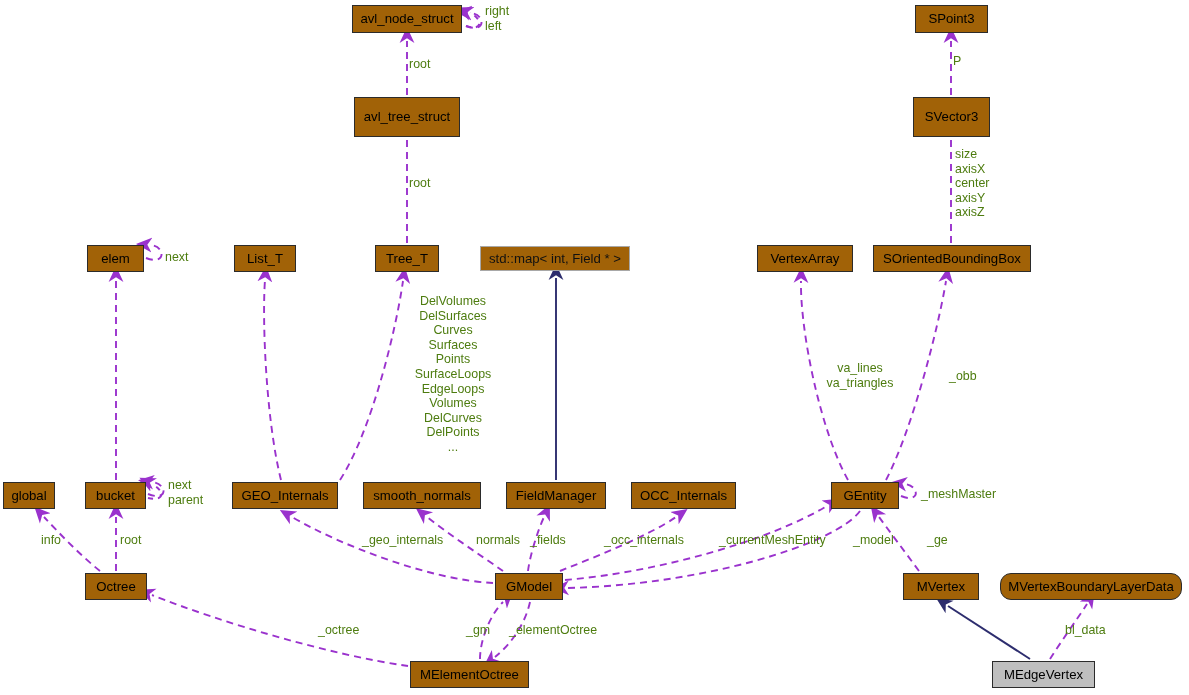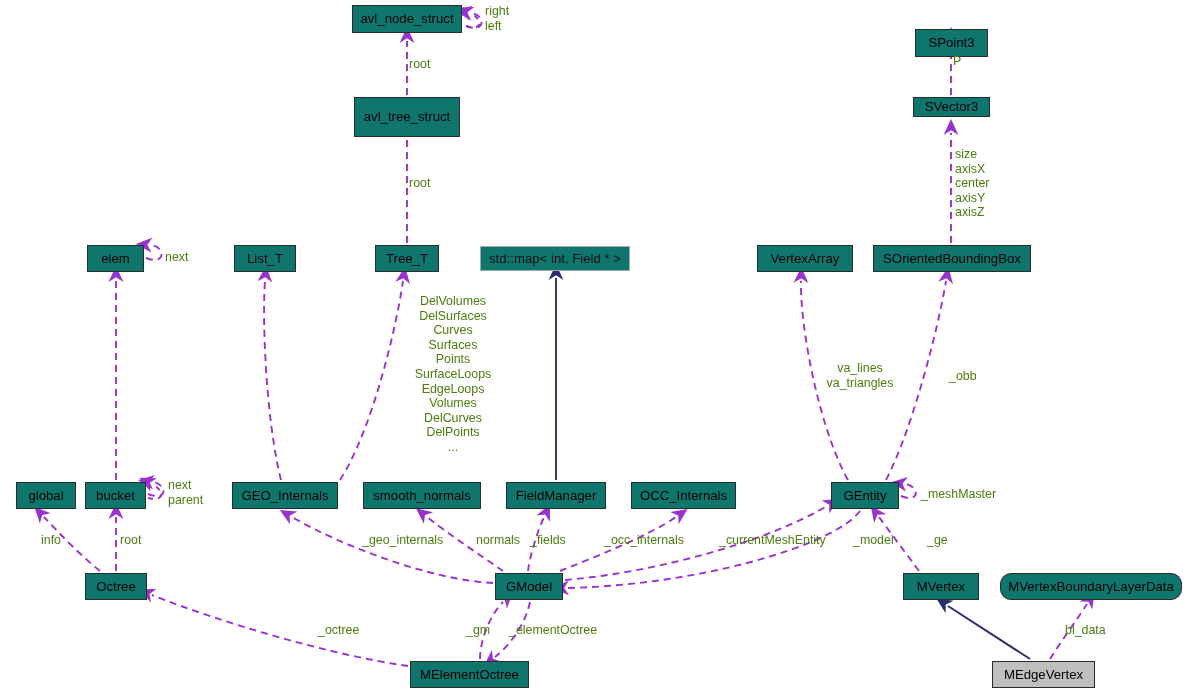--- a/index.html
+++ b/index.html
@@ -22,21 +22,21 @@
     position: absolute;
     left: 0;
     top: 0;
     width: 1189px;
     height: 695px;
     pointer-events: none;
   }
   .node {
     position: absolute;
     box-sizing: border-box;
-    background: #0f766e;
+    background: #a16207;
     border: 1.6px solid #2b2b2b;
     display: flex;
     align-items: center;
     justify-content: center;
     font-size: 13.2px;
     color: #000000;
     line-height: 1;
     white-space: nowrap;
     z-index: 5;
   }
@@ -138,24 +138,24 @@
       <path d="M 1030 659 L 948 606"></path>
     </g>
   </svg>
 
   <div class="node" style="left:352px;top:5px;width:110px;height:28px;">
       <span>avl_node_struct</span>
     </div>
   <div class="node" style="left:354px;top:97px;width:106px;height:40px;">
       <span>avl_tree_struct</span>
     </div>
-  <div class="node" style="left:915px;top:5px;width:73px;height:28px;margin-top:24px;">
+  <div class="node" style="left:915px;top:5px;width:73px;height:28px;">
       <span>SPoint3</span>
     </div>
-  <div class="node" style="left:913px;top:97px;width:77px;height:20px;">
+  <div class="node" style="left:913px;top:97px;width:77px;height:40px;">
       <span>SVector3</span>
     </div>
 
   <div class="node" style="left:87px;top:245px;width:57px;height:27px;">
       <span>elem</span>
     </div>
   <div class="node" style="left:234px;top:245px;width:62px;height:27px;">
       <span>List_T</span>
     </div>
   <div class="node" style="left:375px;top:245px;width:64px;height:27px;">
@@ -164,21 +164,21 @@
   <div class="node extern" style="left:480px;top:246px;width:150px;height:25px;">
       <span>std::map&lt; int, Field * &gt;</span>
     </div>
   <div class="node" style="left:757px;top:245px;width:96px;height:27px;">
       <span>VertexArray</span>
     </div>
   <div class="node" style="left:873px;top:245px;width:158px;height:27px;">
       <span>SOrientedBoundingBox</span>
     </div>
 
-  <div class="node" style="left:16px;top:482px;width:60px;height:27px;">
+  <div class="node" style="left:3px;top:482px;width:52px;height:27px;">
       <span>global</span>
     </div>
   <div class="node" style="left:85px;top:482px;width:61px;height:27px;">
       <span>bucket</span>
     </div>
   <div class="node" style="left:232px;top:482px;width:106px;height:27px;">
       <span>GEO_Internals</span>
     </div>
   <div class="node" style="left:363px;top:482px;width:118px;height:27px;">
       <span>smooth_normals</span>

